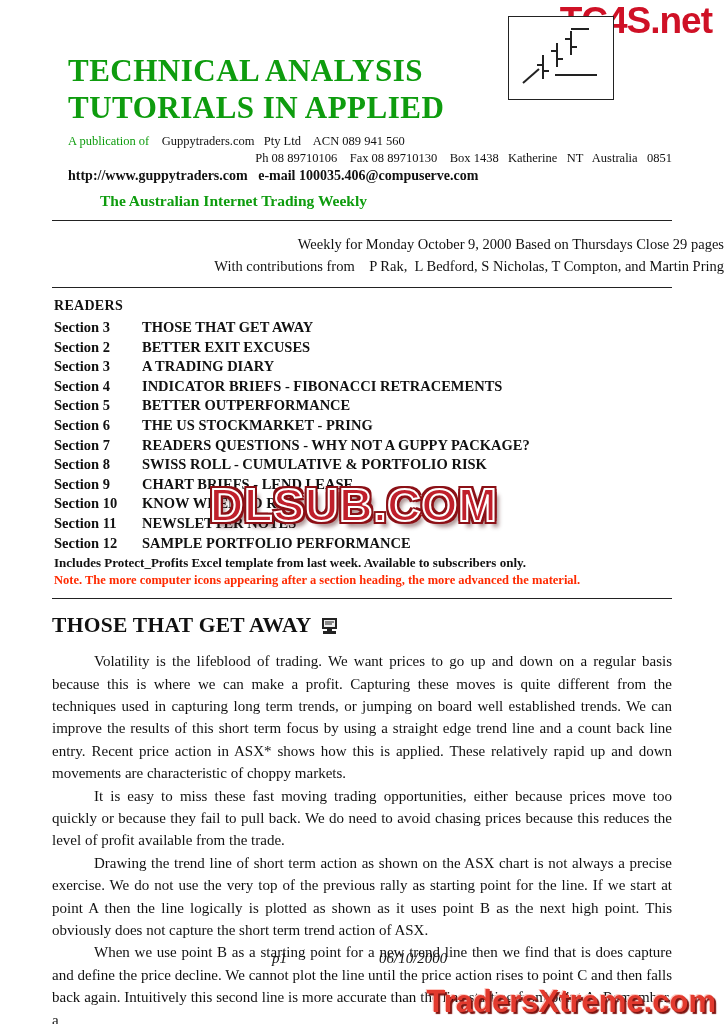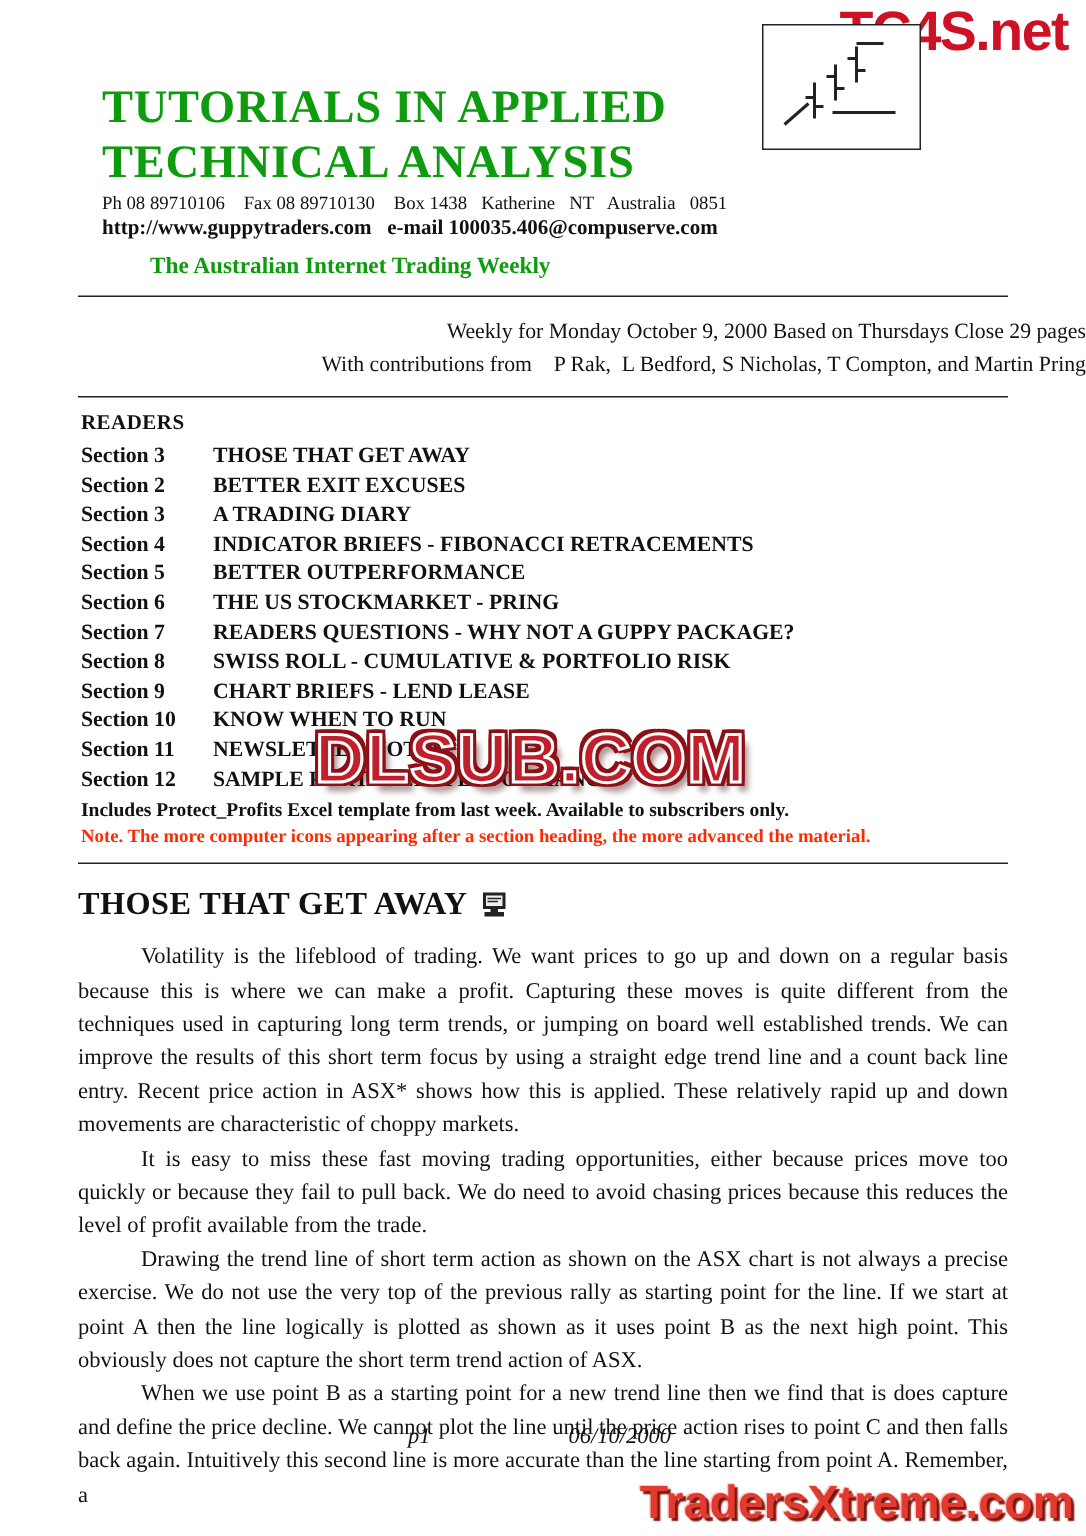--- a/index.html
+++ b/index.html
@@ -47,21 +47,21 @@
   }
 
   
   .header { position: relative; padding: 52px 52px 0 68px; }
   .title {
     color: #0e9c0e; font-weight: bold; font-size: 31px; line-height: 37px;
     letter-spacing: 0.5px;
   }
   .publine { margin-top: 8px; font-size: 12.5px; }
   .publine .green { color: #0e9c0e; }
-  .contact { margin-top: 2px; font-size: 12.5px; }
+  .contact { margin-top: 2px; font-size: 12.5px; text-align: right; }
   .urlline { margin-top: 2px; font-size: 14px; font-weight: bold; }
   .tagline {
     margin: 8px 0 0 32px; color: #0e9c0e; font-weight: bold; font-size: 15.5px;
   }
   .logo-box {
     position: absolute; left: 508px; top: 16px;
     width: 106px; height: 84px;
     border: 1px solid #222; background: #fff;
   }
 
@@ -96,22 +96,22 @@
 </style>
 </head>
 <body>
 
 <div class="page">
 
   <div class="wm-top">TC4S.net</div>
 
   <div class="header">
     <div class="title">
+      <div>TECHNICAL ANALYSIS</div>
       <div>TUTORIALS IN APPLIED</div>
-      <div>TECHNICAL ANALYSIS</div>
     </div>
 
     <div class="logo-box">
       <svg class="icon" width="104" height="82" viewBox="0 0 104 82">
         <g stroke="#222" stroke-width="2" fill="none">
           <line x1="14" y1="66" x2="30" y2="52"></line>
           <line x1="34" y1="38" x2="34" y2="62"></line>
           <line x1="28" y1="48" x2="34" y2="48"></line>
           <line x1="34" y1="54" x2="40" y2="54"></line>
           <line x1="48" y1="26" x2="48" y2="50"></line>
@@ -119,20 +119,23 @@
           <line x1="48" y1="42" x2="54" y2="42"></line>
           <line x1="62" y1="14" x2="62" y2="38"></line>
           <line x1="56" y1="22" x2="62" y2="22"></line>
           <line x1="62" y1="30" x2="68" y2="30"></line>
           <line x1="62" y1="12" x2="80" y2="12"></line>
           <line x1="46" y1="58" x2="88" y2="58"></line>
         </g>
       </svg>
     </div>
 
+    <div class="publine">
+      <span class="green pre">A publication of    </span><span class="pre">Guppytraders.com   Pty Ltd    ACN 089 941 560</span>
+    </div>
     <div class="contact pre">Ph 08 89710106    Fax 08 89710130    Box 1438   Katherine   NT   Australia   0851</div>
     <div class="urlline pre">http://www.guppytraders.com   e-mail 100035.406@compuserve.com</div>
     <div class="tagline">The Australian Internet Trading Weekly</div>
   </div>
 
   <hr class="divider">
 
   <div class="issue">
     <div>Weekly for Monday October 9, 2000 Based on Thursdays Close 29 pages</div>
     <div class="pre">With contributions from    P Rak,  L Bedford, S Nicholas, T Compton, and Martin Pring</div>

